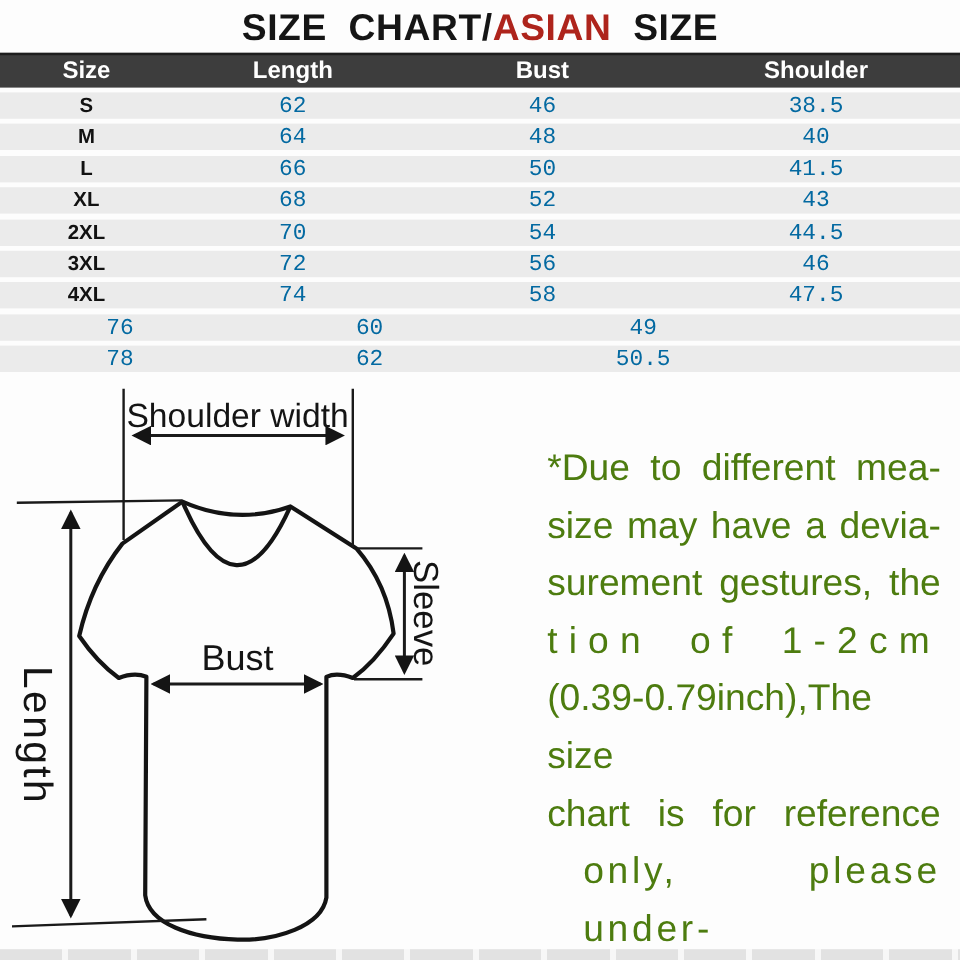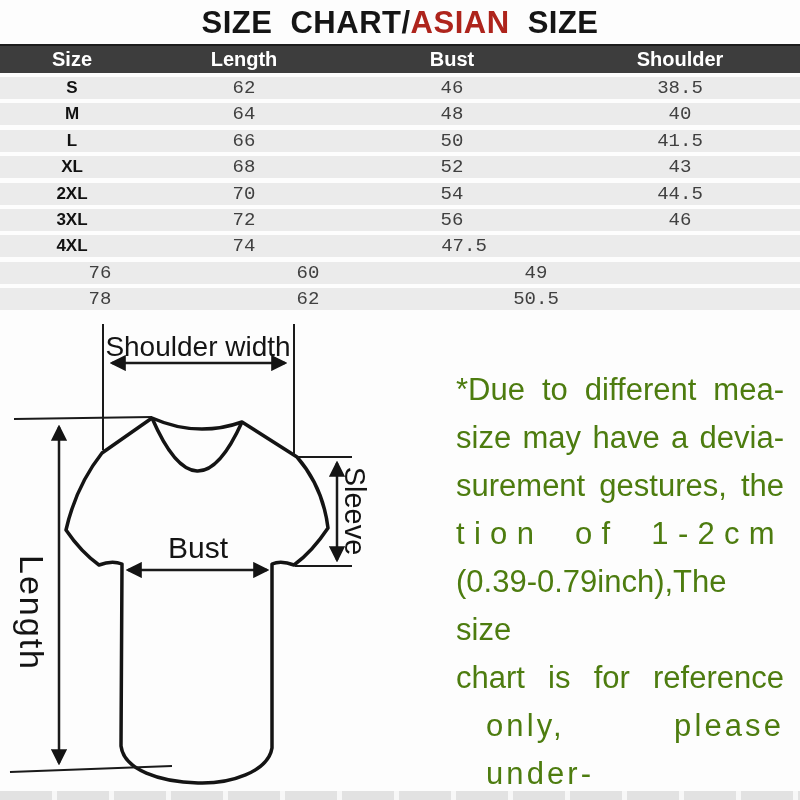--- a/index.html
+++ b/index.html
@@ -16,21 +16,21 @@
   .thead { position:absolute; top:44px; left:0; width:800px; height:29px;
            background:#3d3d3d; border-top:2px solid #1d1d1d; display:flex; align-items:center;
            color:#fff; font-weight:bold; font-size:20px; }
   .tbody { position:absolute; top:77px; left:0; width:800px; }
   .trow  { display:flex; align-items:center; height:22px; background:#ebebeb; margin-bottom:4.4px; }
   .c1 { width:18%; text-align:center; }
   .c2 { width:25%; text-align:center; }
   .c3 { width:27%; text-align:center; }
   .c4 { width:30%; text-align:center; }
   .size-label { font-weight:bold; font-size:17px; color:#111; }
-  .num { font-family:"Liberation Mono", monospace; font-size:19px; color:#404040; }
+  .num { font-family:"Liberation Mono", monospace; font-size:19px; color:#0369a1; }
 
   
   .diagram { position:absolute; left:0; top:320px; }
 
   
   .note { position:absolute; left:456px; top:366px; width:328px;
           font-size:31px; line-height:48px; color:#4d7c0f; font-weight:400; }
   .note .jl { text-align:justify; text-align-last:justify; }
   .note .stretch  { letter-spacing:0.30em; }
   .note .stretch2 { letter-spacing:0.10em;margin-left:30px; }
@@ -87,20 +87,21 @@
     </div>
     <div class="trow">
       <span class="c1 size-label">3XL</span>
       <span class="c2 num">72</span>
       <span class="c3 num">56</span>
       <span class="c4 num">46</span>
     </div>
     <div class="trow">
       <span class="c1 size-label">4XL</span>
       <span class="c2 num">74</span>
+      <span class="c3 num">58</span>
       <span class="c4 num">47.5</span>
     </div>
     <div class="trow">
       <span class="c2 num">76</span>
       <span class="c3 num">60</span>
       <span class="c4 num">49</span>
     </div>
     <div class="trow">
       <span class="c2 num">78</span>
       <span class="c3 num">62</span>

